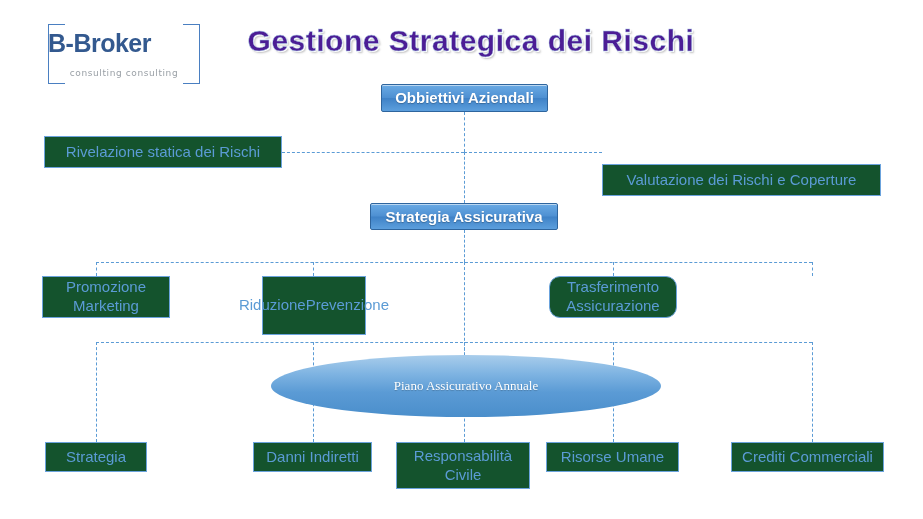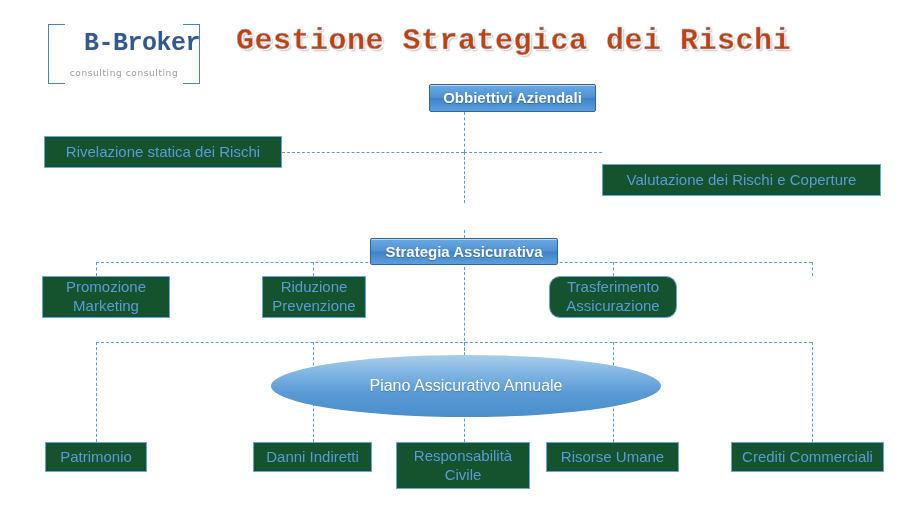--- a/index.html
+++ b/index.html
@@ -33,26 +33,26 @@
     height: 100%;
     border-top: 1.5px solid #4a7fc1;
     border-bottom: 1.5px solid #4a7fc1;
   }
   #logo .bracket-l { left: 0; border-left: 1.5px solid #4a7fc1; }
   #logo .bracket-r { right: 0; border-right: 1.5px solid #4a7fc1; }
   #logo .wordmark {
     position: absolute;
     left: 0; right: 0;
     top: 5px;
-    text-align: right;
+    text-align: left;
     font-size: 25px;
     font-weight: bold;
     color: #33598f;
     letter-spacing: -0.5px;
-    font-family: Liberation Mono, monospace;
+    font-family: Liberation Sans, sans-serif;
   }
   #logo .wordmark .dot {
     display: inline-block;
     position: relative;
     color: #33598f;
   }
   #logo .tagline {
     position: absolute;
     left: 0; right: 0;
     bottom: 4px;
@@ -65,28 +65,27 @@
 
   
   #title {
     position: absolute;
     left: 236px;
     top: 24px;
     width: 470px;
     text-align: center;
     font-size: 30px;
     font-weight: bold;
-    color: #c2410c;
+    color: #4c1d95;
     letter-spacing: 0.5px;
     text-shadow:
       1px 1px 0 #ffffff,
       2px 2px 2px rgba(120,120,120,0.45);
     -webkit-text-stroke: 0.4px #a9c7e6;
     white-space: nowrap;
-    font-family: Liberation Mono, monospace;
   }
 
   
   .vline {
     position: absolute;
     width: 0;
     border-left: 1.5px dashed #5b9bd5;
   }
   .hline {
     position: absolute;
@@ -118,25 +117,26 @@
     font-size: 15px;
     font-weight: bold;
     background: linear-gradient(to bottom,
         #6aaae4 0%, #4e90d2 48%, #3f82c7 52%, #5c9fdd 100%);
     box-shadow: inset 0 1px 0 rgba(255,255,255,0.55);
     text-shadow: 0 1px 1px rgba(0,0,0,0.25);
   }
   .node.ellipse {
     border-radius: 50%;
     color: #ffffff;
-    font-size: 16px;
+    font-size: 13px;
     background: linear-gradient(to bottom,
         #a9cdeb 0%, #7fb4e2 30%, #5b9bd5 60%, #4a8ecb 100%);
     text-shadow: 0 1px 1px rgba(0,0,0,0.22);
     border: none;
+    font-family: Liberation Serif, serif;
   }
   .two-line { line-height: 1.25; }
 </style>
 </head>
 <body>
 
 <div id="canvas">
 
   <div id="logo">
     <div class="bracket-l"></div>
@@ -161,58 +161,58 @@
 
   <div class="vline" style="left:464px; top:262px; height:104px;"></div>
 
   <div class="hline" style="left:96px; top:342px; width:716px;"></div>
   <div class="vline" style="left:96px; top:342px; height:100px;"></div>
   <div class="vline" style="left:313px; top:342px; height:100px;"></div>
   <div class="vline" style="left:464px; top:342px; height:100px;"></div>
   <div class="vline" style="left:613px; top:342px; height:100px;"></div>
   <div class="vline" style="left:812px; top:342px; height:100px;"></div>
 
-  <div class="node filled" style="left:381px; top:84px; width:167px; height:28px;margin-left:48px;">
+  <div class="node filled" style="left:381px; top:84px; width:167px; height:28px;">
     <span>Obbiettivi Aziendali</span>
   </div>
 
   <div class="node outline" style="left:44px; top:136px; width:238px; height:32px;">
     <span>Rivelazione statica dei Rischi</span>
   </div>
 
   <div class="node outline" style="left:602px; top:136px; width:279px; height:32px;margin-top:28px;">
     <span>Valutazione dei Rischi e Coperture</span>
   </div>
 
-  <div class="node filled" style="left:370px; top:203px; width:188px; height:27px;margin-top:35px;">
+  <div class="node filled" style="left:370px; top:203px; width:188px; height:27px;">
     <span>Strategia Assicurativa</span>
   </div>
 
   <div class="node outline two-line" style="left:42px; top:276px; width:128px; height:42px; flex-direction:column;">
     <span>Promozione</span>
     <span>Marketing</span>
   </div>
 
-  <div class="node outline two-line" style="left:262px; top:276px; width:104px; height:42px; flex-direction:column;">
+  <div class="node outline two-line" style="left:262px; top:276px; width:104px; height:59px; flex-direction:row;">
     <span>Riduzione</span>
     <span>Prevenzione</span>
   </div>
 
   <div class="node outline two-line" style="left:549px; top:276px; width:128px; height:42px; flex-direction:column;border-radius:11px;">
     <span>Trasferimento</span>
     <span>Assicurazione</span>
   </div>
 
 
   <div class="node ellipse" style="left:271px; top:355px; width:390px; height:62px;">
     <span>Piano Assicurativo Annuale</span>
   </div>
 
   <div class="node outline" style="left:45px; top:442px; width:102px; height:30px;">
-    <span>Patrimonio</span>
+    <span>Strategia</span>
   </div>
 
   <div class="node outline two-line" style="left:396px; top:442px; width:134px; height:47px; flex-direction:column;">
     <span>Responsabilità</span>
     <span>Civile</span>
   </div>
 
   <div class="node outline" style="left:253px; top:442px; width:119px; height:30px;">
     <span>Danni Indiretti</span>
   </div>

